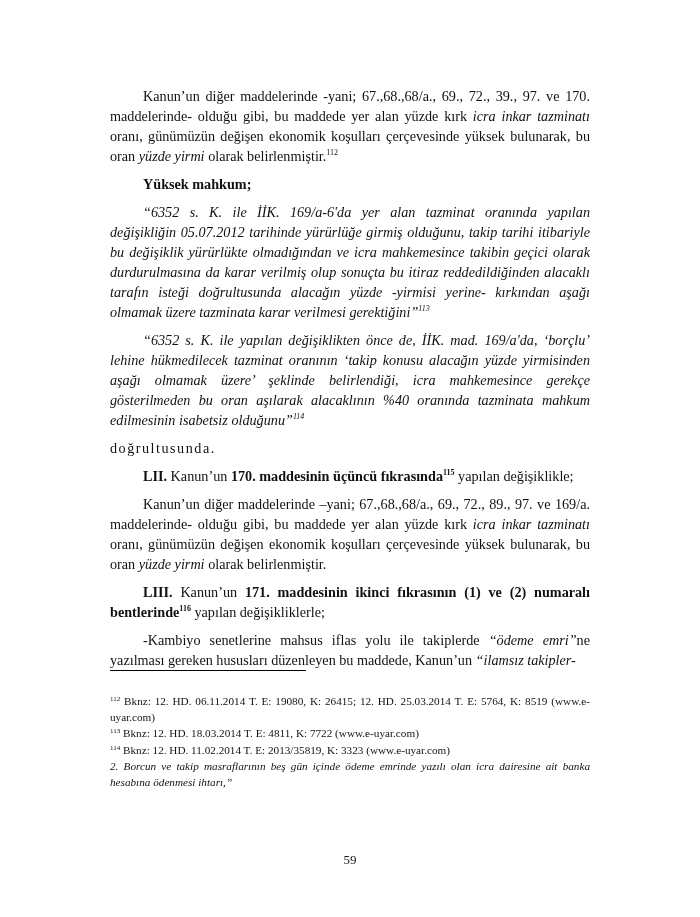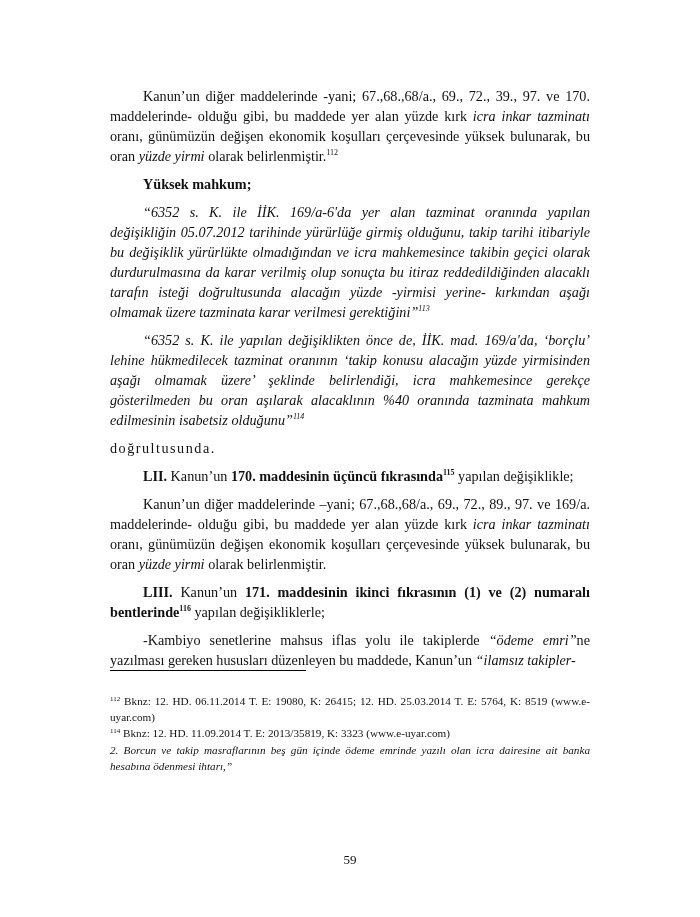--- a/index.html
+++ b/index.html
@@ -54,17 +54,18 @@
 
   <p class="indent gap">
     <span>-Kambiyo senetlerine mahsus iflas yolu ile takiplerde </span><span class="it">“ödeme emri”</span><span>ne yazılması gereken hususları düzenleyen bu maddede, Kanun’un </span><span class="it">“ilamsız takipler-</span>
   </p>
 </div>
 
 <div class="fn-rule"></div>
 
 <div class="footnotes">
   <p><sup>112</sup><span> Bknz: 12. HD. 06.11.2014 T. E: 19080, K: 26415; 12. HD. 25.03.2014 T. E: 5764, K: 8519 (www.e-uyar.com)</span></p>
-  <p><sup>114</sup><span> Bknz: 12. HD. 11.09.2014 T. E: 2013/35819, K: 3323 (www.e-uyar.com)</span></p>
+  <p><sup>113</sup><span> Bknz: 12. HD. 18.03.2014 T. E: 4811, K: 7722 (www.e-uyar.com)</span></p>
+  <p><sup>114</sup><span> Bknz: 12. HD. 11.02.2014 T. E: 2013/35819, K: 3323 (www.e-uyar.com)</span></p>
   <p class="it">2. Borcun ve takip masraflarının beş gün içinde ödeme emrinde yazılı olan icra dairesine ait banka hesabına ödenmesi ihtarı,”</p>
 </div>
 
 <div class="pagenum">59</div>
 
 </body></html>

